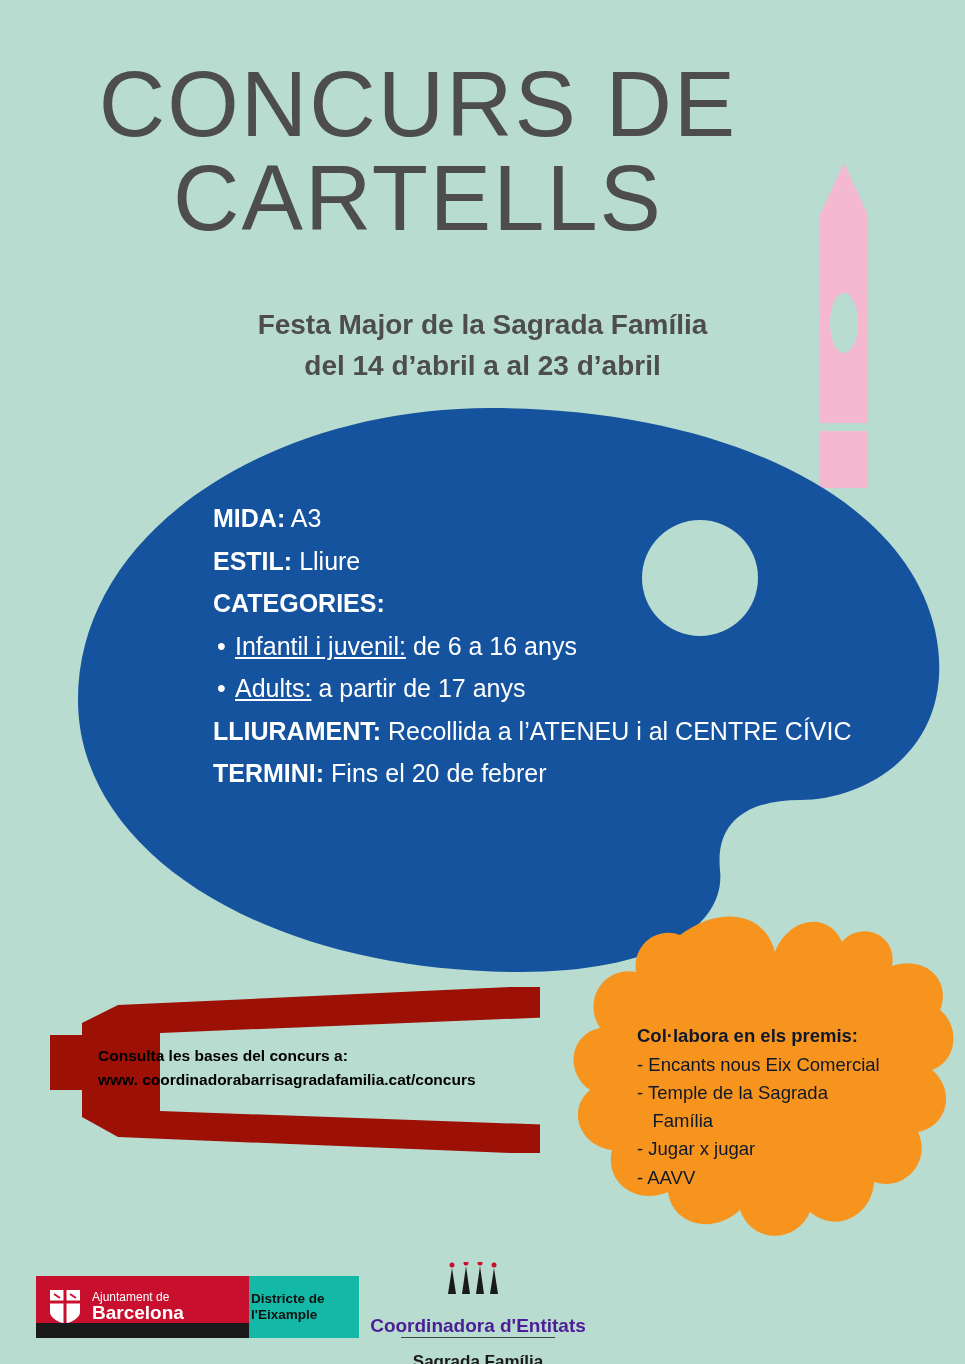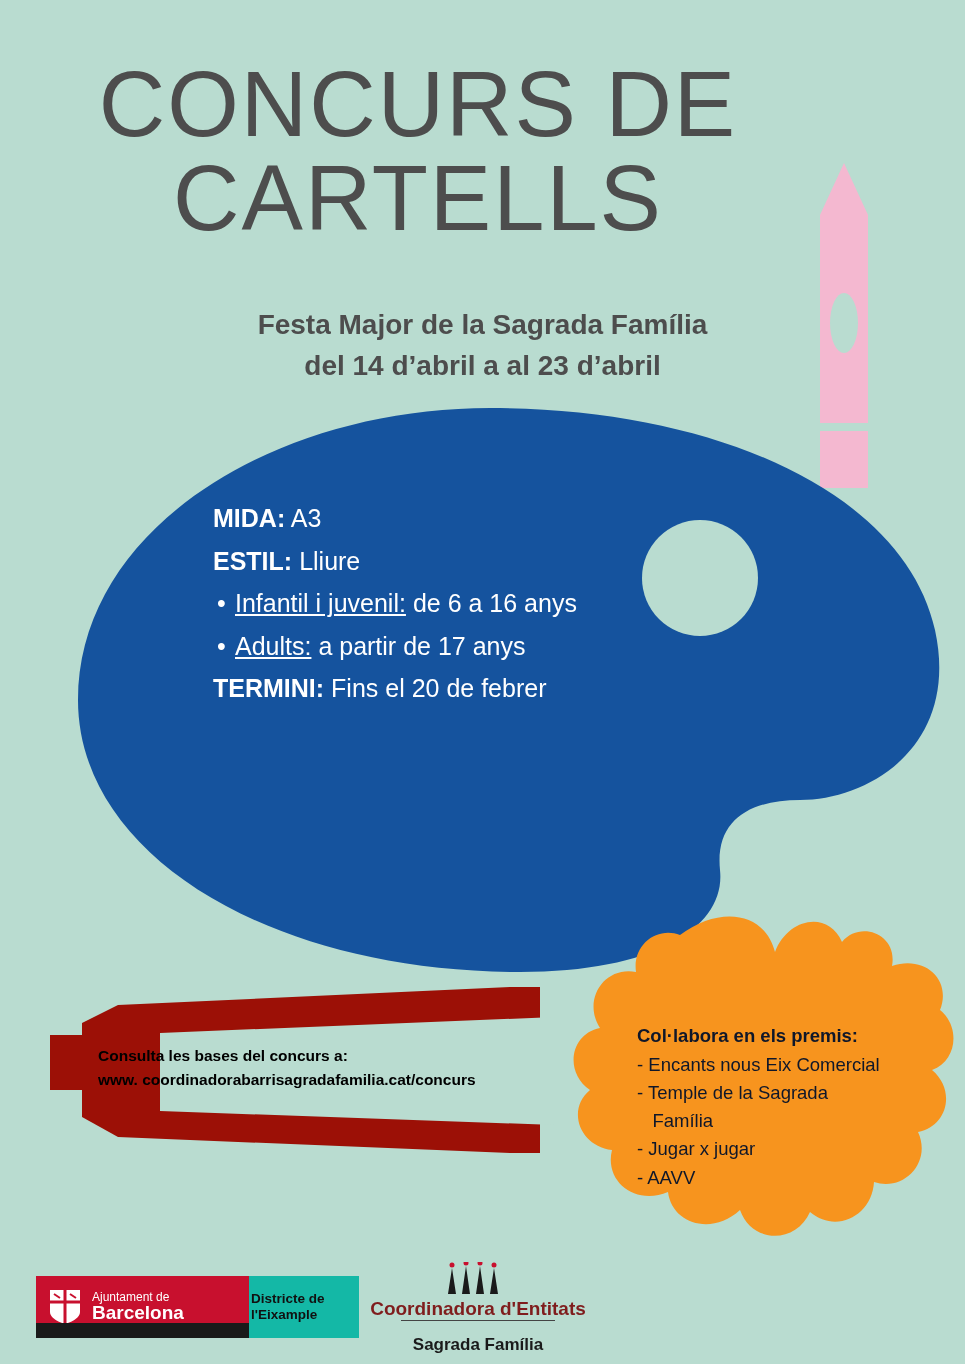--- a/index.html
+++ b/index.html
@@ -190,22 +190,23 @@
     position: absolute;
     left: 363px;
     top: 1262px;
     width: 230px;
     height: 80px;
     text-align: center;
   }
   .logo-coordinadora .coord-name {
     font-size: 19px;
     font-weight: bold;
-    color: #7f1d1d;
+    color: #4c1d95;
     font-family: "Liberation Sans", sans-serif;
+    margin-top: 17px;
   }
   .logo-coordinadora .coord-sub {
     font-size: 17px;
     font-weight: bold;
     color: #1a1a1a;
     border-top: 1px solid #444;
     padding-top: 14px;
     display: inline-block;
     padding-left: 12px;
     padding-right: 12px;
@@ -244,27 +245,34 @@
 
   <div class="palette-text">
     <div class="row">
       <b>MIDA:</b>
       <span>A3</span>
     </div>
     <div class="row">
       <b>ESTIL:</b>
       <span>Lliure</span>
     </div>
+    <div class="row">
+      <b>CATEGORIES:</b>
+    </div>
     <div class="row bullet">
       <u>Infantil i juvenil:</u>
       <span>de 6 a 16 anys</span>
     </div>
     <div class="row bullet">
       <u>Adults:</u>
       <span>a partir de 17 anys</span>
+    </div>
+    <div class="row">
+      <b>LLIURAMENT:</b>
+      <span>Recollida a l’ATENEU i al CENTRE CÍVIC</span>
     </div>
     <div class="row">
       <b>TERMINI:</b>
       <span>Fins el 20 de febrer</span>
     </div>
   </div>
 
   <svg class="tube" viewBox="0 0 520 190">
     <rect x="10" y="60" width="32" height="55" fill="#9c1006"></rect>
     <path d="M42 48 L78 30 L470 12 L470 178 L78 162 L42 142 Z" fill="#9c1006"></path>

